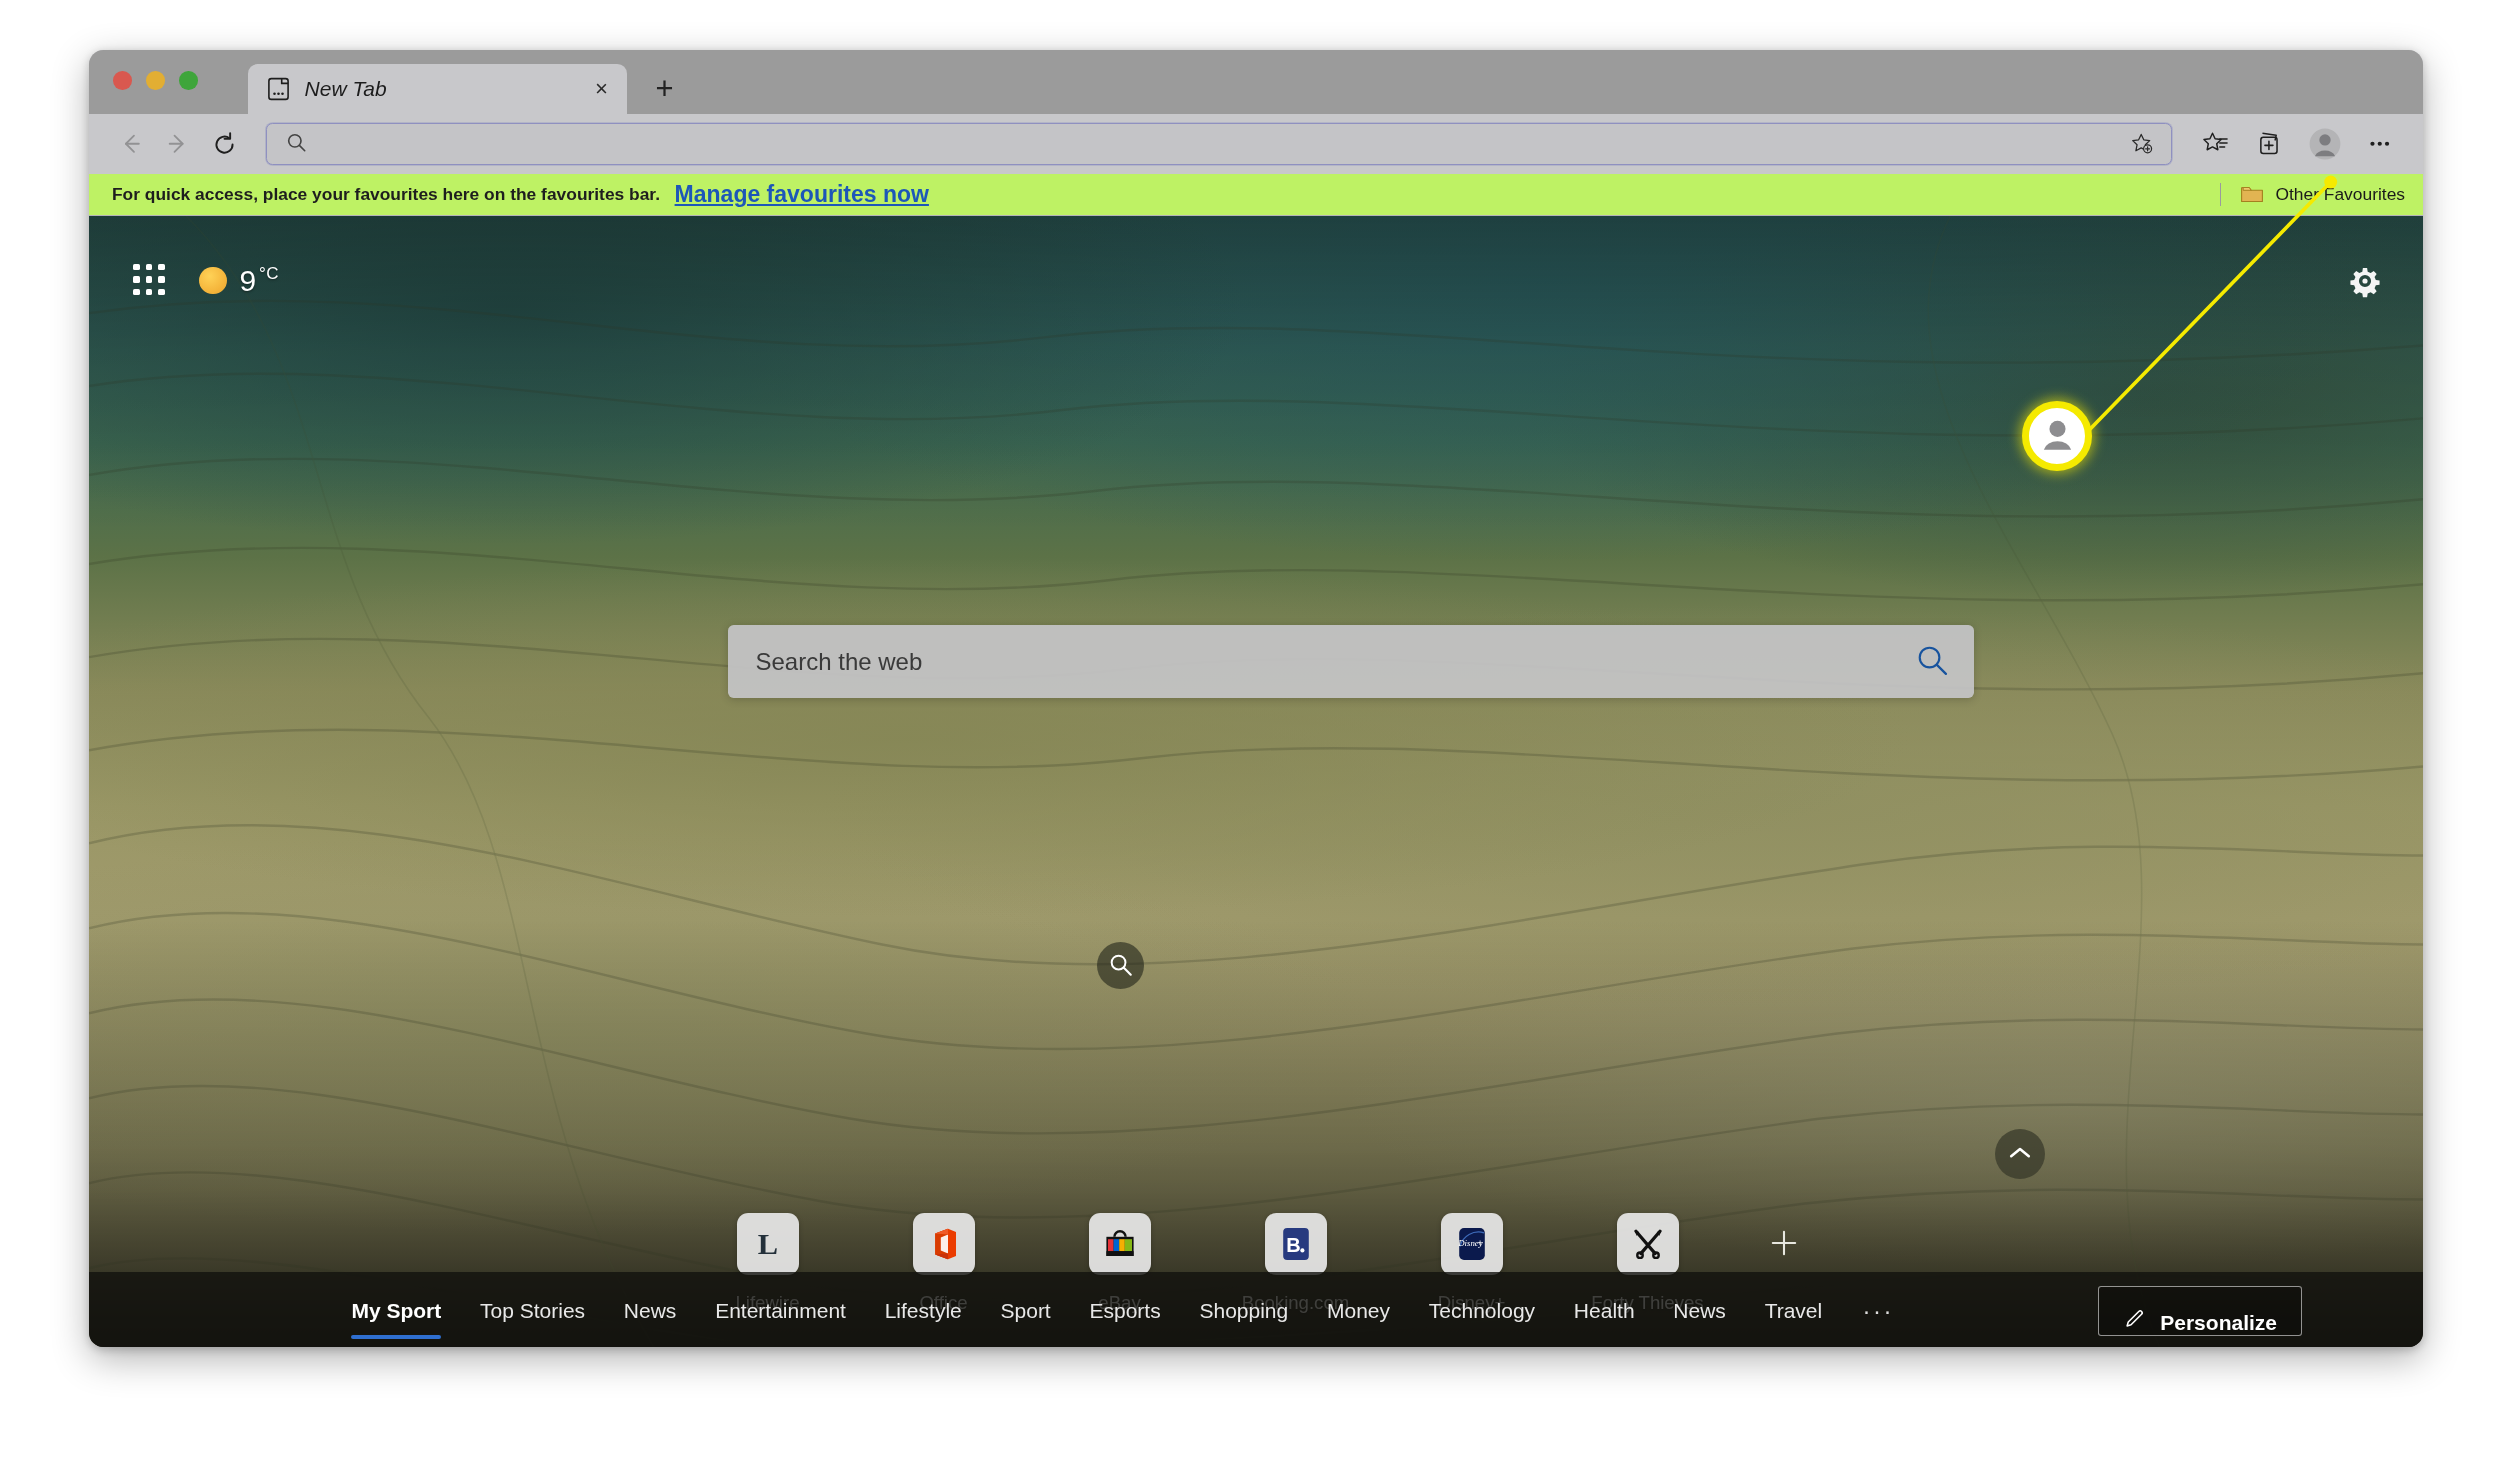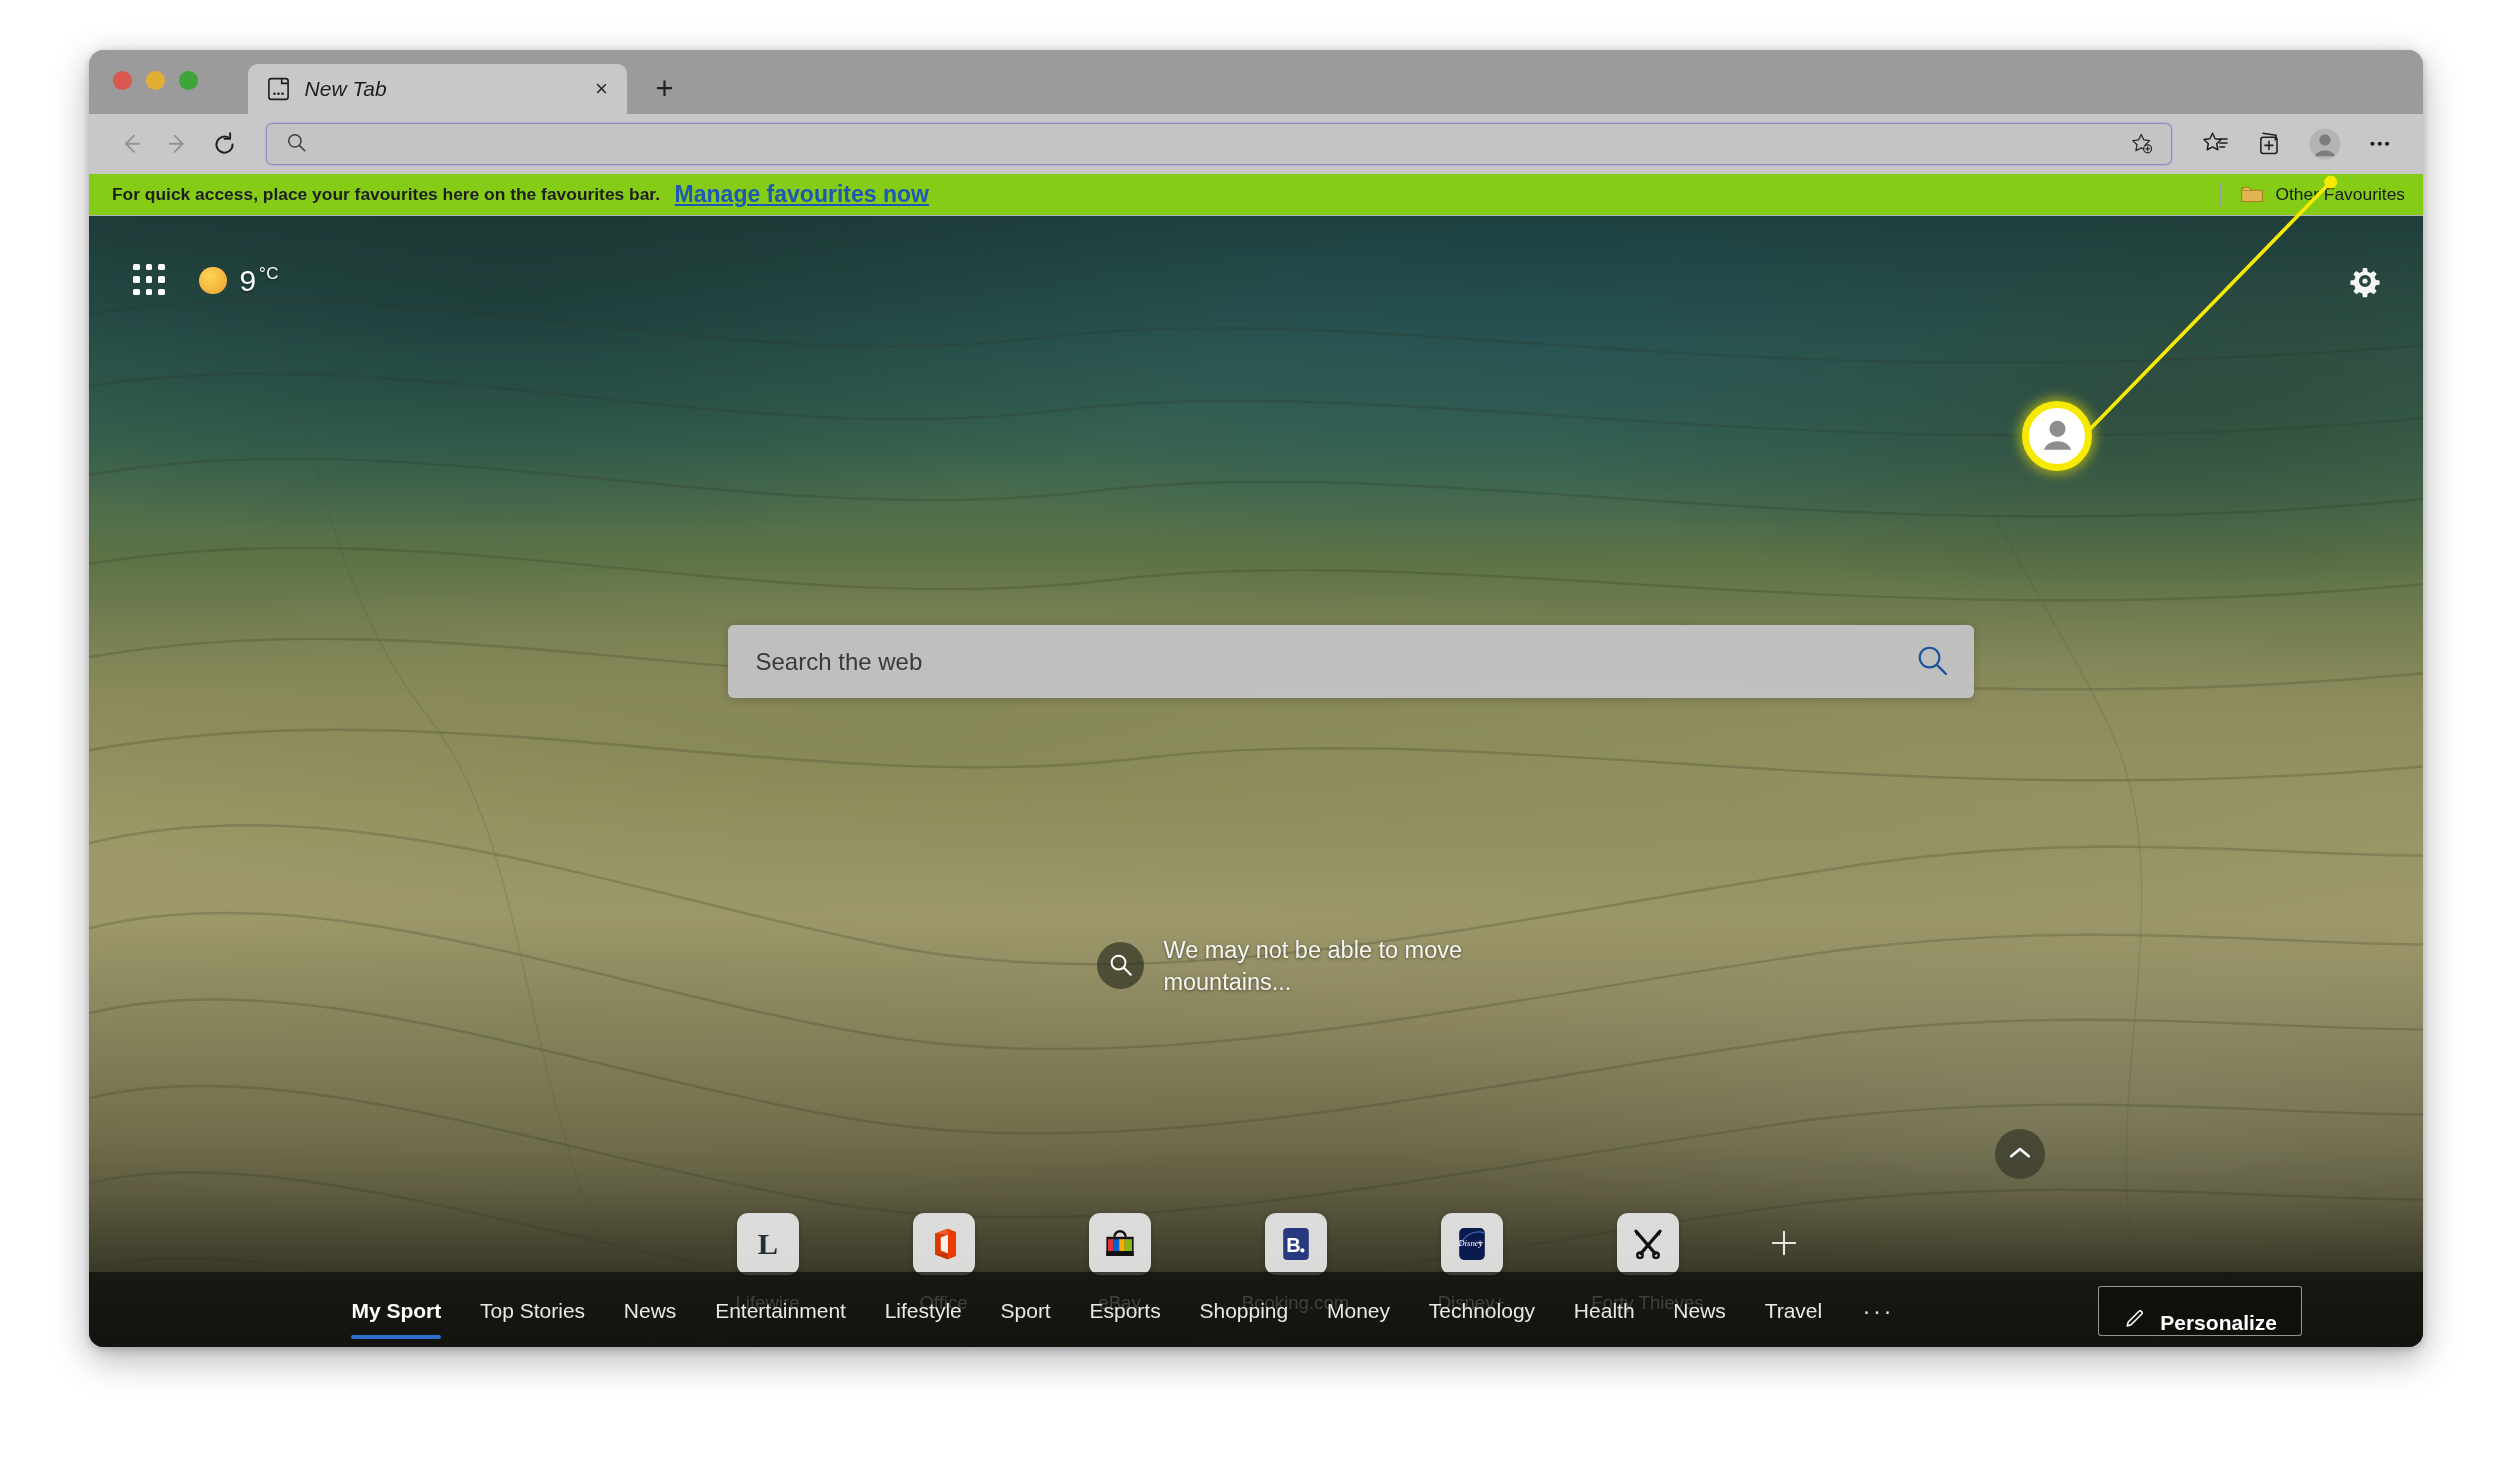--- a/index.html
+++ b/index.html
@@ -143,21 +143,21 @@
     width: 50px; height: 47px;
     display: flex; align-items: center; justify-content: center;
     flex: 0 0 auto;
     margin-left: 4.9px;
   }
 
   
   .favbar {
     position: relative;
     height: 42px;
-    background: #84cc16;
+    background: #bef264;
     display: flex;
     align-items: center;
     padding: 0 18px 0 23px;
     border-bottom: 0.8px solid #b4b4b8;
   }
   .fav-hint {
     font-size: 17.4px;
     color: #1e1e1e;
     font-weight: bold;
   }
@@ -600,21 +600,20 @@
         </span>
       </div>
 
       <div class="quote">
         <span class="quote-icon">
           <svg width="26" height="26" viewBox="0 0 32 32">
             <circle cx="13" cy="13" r="8.5" fill="none" stroke="#ffffff" stroke-width="2.4"></circle>
             <path d="M19.5 19.5 L28 28" stroke="#ffffff" stroke-width="2.6" stroke-linecap="round"></path>
           </svg>
         </span>
-        <span class="quote-text">We may not be able to move mountains...</span>
       </div>
 
       <div class="scroll-up">
         <span>
           <svg width="24" height="18" viewBox="0 0 30 22">
             <path d="M4 15 L15 6 L26 15" fill="none" stroke="#ffffff" stroke-width="3.2" stroke-linecap="round" stroke-linejoin="round"></path>
           </svg>
         </span>
       </div>
 

